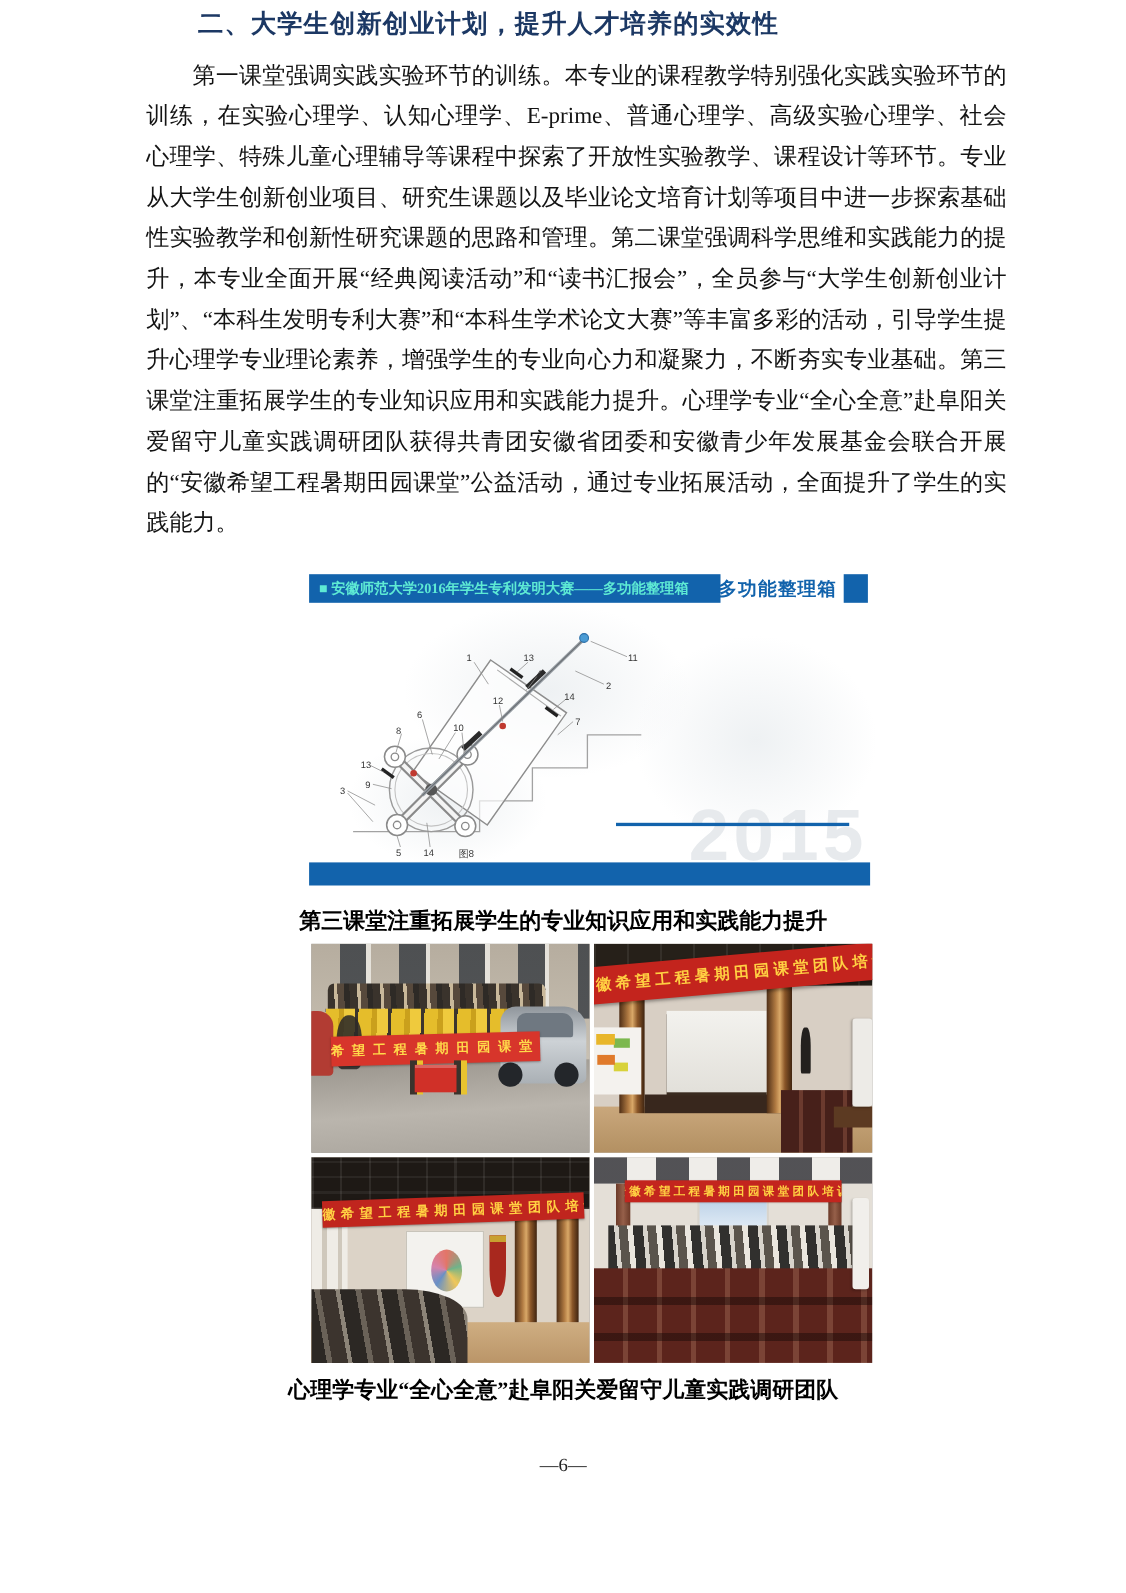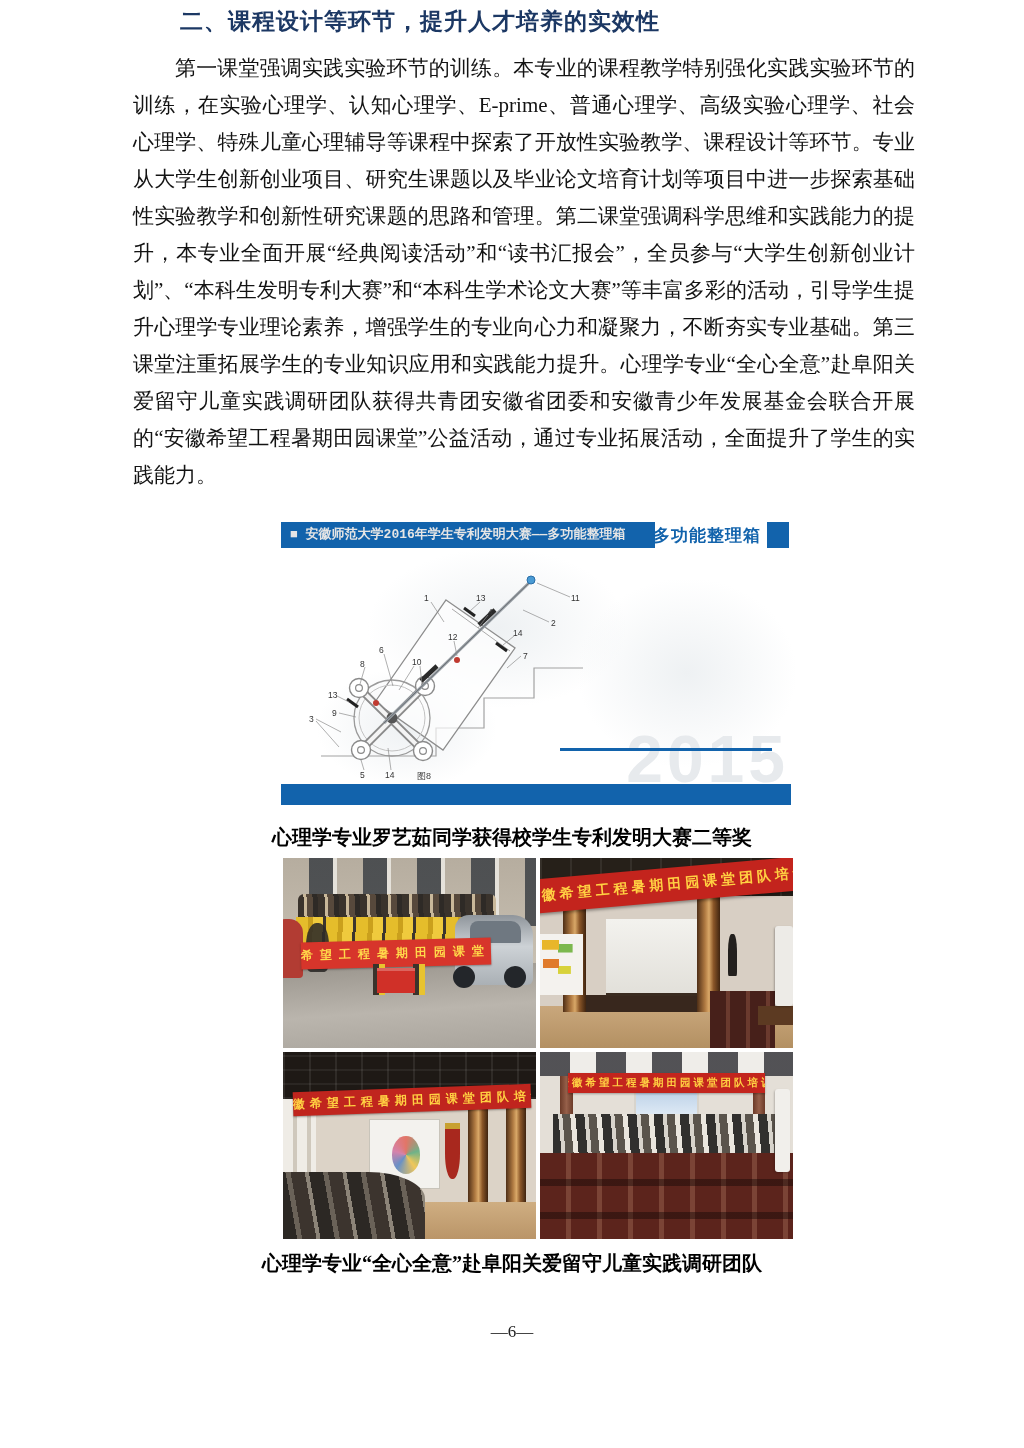--- a/index.html
+++ b/index.html
@@ -29,21 +29,21 @@
   .caption-photos { top:1250px; }
   .page-number {
     left:0; top:1322px; width:1024px; text-align:center;
     font-size:17px; color:#222;
   }
 
   
   .slide { left:277px; top:518px; width:518px; height:292px; background:#fff; }
   .slide .topbar {
     position:absolute; left:4px; top:4px; width:374px; height:26px;
-    background:#1263ac; color:#e5e5e5; font-family:Liberation Mono, monospace;
+    background:#1263ac; color:#5eead4; font-family:Liberation Serif, serif;
     font-size:13px; font-weight:bold; line-height:26px; padding-left:9px;
     white-space:nowrap; overflow:hidden; z-index:3;
   }
   .slide .tech-label {
     position:absolute; right:34px; top:6px; color:#1263ac;
     font-family:"Liberation Sans", sans-serif; font-size:17px; font-weight:bold;
     letter-spacing:1px; z-index:3;
   }
   .slide .blue-square { position:absolute; right:6px; top:4px; width:22px; height:26px; background:#1263ac; z-index:3; }
   .slide .bottombar { position:absolute; left:4px; right:4px; bottom:5px; height:21px; background:#1263ac; z-index:3; }
@@ -165,21 +165,21 @@
   .p4 .chair-rows { left:0; bottom:0; width:100%; height:46%;
     background:repeating-linear-gradient(180deg, rgba(0,0,0,0) 0 26px, rgba(20,8,6,.45) 26px 33px); }
   .p4 .ac { right:1%; top:20%; width:6%; height:44%; background:#f1efeb; border-radius:3px; box-shadow:-1px 1px 2px rgba(0,0,0,.2); }
   .p4 .banner-main { left:11%; top:11%; width:78%; height:11%;
     background:#c3251e; color:#ffd042; font-size:10.5px; letter-spacing:3px;
     box-shadow:0 1px 2px rgba(0,0,0,.3); }
 </style>
 </head>
 <body>
 
-<div class="abs doc-heading">二、课程设计等环节，提升人才培养的实效性</div>
+<div class="abs doc-heading">二、大学生创新创业计划，提升人才培养的实效性</div>
 
 <div class="abs doc-paragraph">第一课堂强调实践实验环节的训练。本专业的课程教学特别强化实践实验环节的训练，在实验心理学、认知心理学、E-prime、普通心理学、高级实验心理学、社会心理学、特殊儿童心理辅导等课程中探索了开放性实验教学、课程设计等环节。专业从大学生创新创业项目、研究生课题以及毕业论文培育计划等项目中进一步探索基础性实验教学和创新性研究课题的思路和管理。第二课堂强调科学思维和实践能力的提升，本专业全面开展“经典阅读活动”和“读书汇报会”，全员参与“大学生创新创业计划”、“本科生发明专利大赛”和“本科生学术论文大赛”等丰富多彩的活动，引导学生提升心理学专业理论素养，增强学生的专业向心力和凝聚力，不断夯实专业基础。第三课堂注重拓展学生的专业知识应用和实践能力提升。心理学专业“全心全意”赴阜阳关爱留守儿童实践调研团队获得共青团安徽省团委和安徽青少年发展基金会联合开展的“安徽希望工程暑期田园课堂”公益活动，通过专业拓展活动，全面提升了学生的实践能力。</div>
 
 <div class="abs slide">
   <div class="map-blob blob1"></div>
   <div class="map-blob blob2"></div>
   <div class="map-blob blob3"></div>
   <div class="watermark-2016">2015</div>
 
   <div class="topbar">■ 安徽师范大学2016年学生专利发明大赛——多功能整理箱</div>
@@ -258,21 +258,21 @@
     <text class="co" x="28" y="174">3</text>
     <text class="co" x="79" y="230">5</text>
     <text class="co" x="104" y="230">14</text>
     <text class="figlab" x="136" y="231">图8</text>
   </svg>
 
   <div class="desc-underline"></div>
   <div class="bottombar"></div>
 </div>
 
-<div class="abs doc-caption caption-patent">心理学专业罗艺茹同学获得校学生专利发明大赛二等奖</div>
+<div class="abs doc-caption caption-patent">第三课堂注重拓展学生的专业知识应用和实践能力提升</div>
 
 <div class="abs photo-grid">
 
   <div class="photo p1">
     <div class="layer wall"></div>
     <div class="layer windows"></div>
     <div class="layer ground"></div>
     <div class="layer crowd-heads"></div>
     <div class="layer crowd-shirts"></div>
     <div class="layer car-red"></div>

